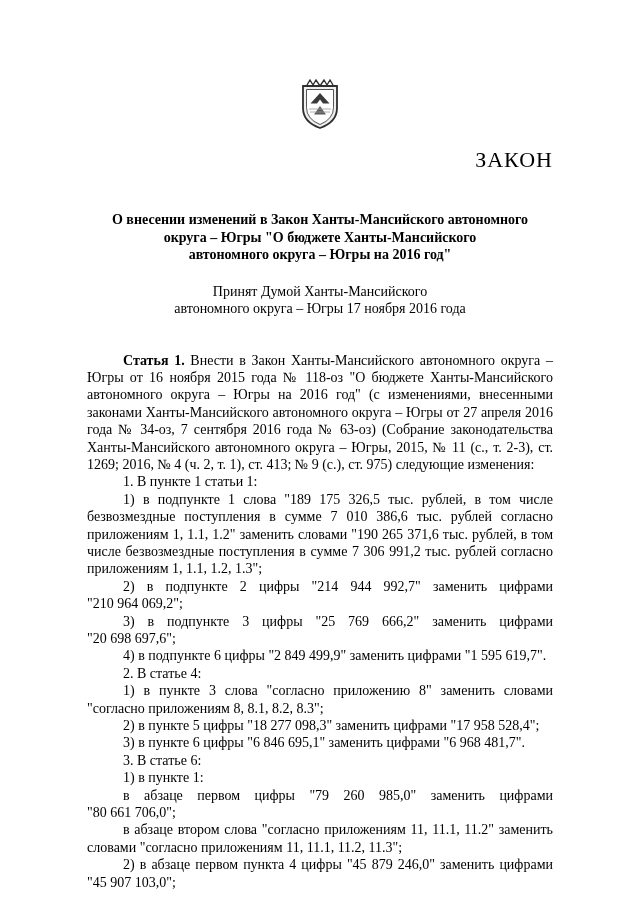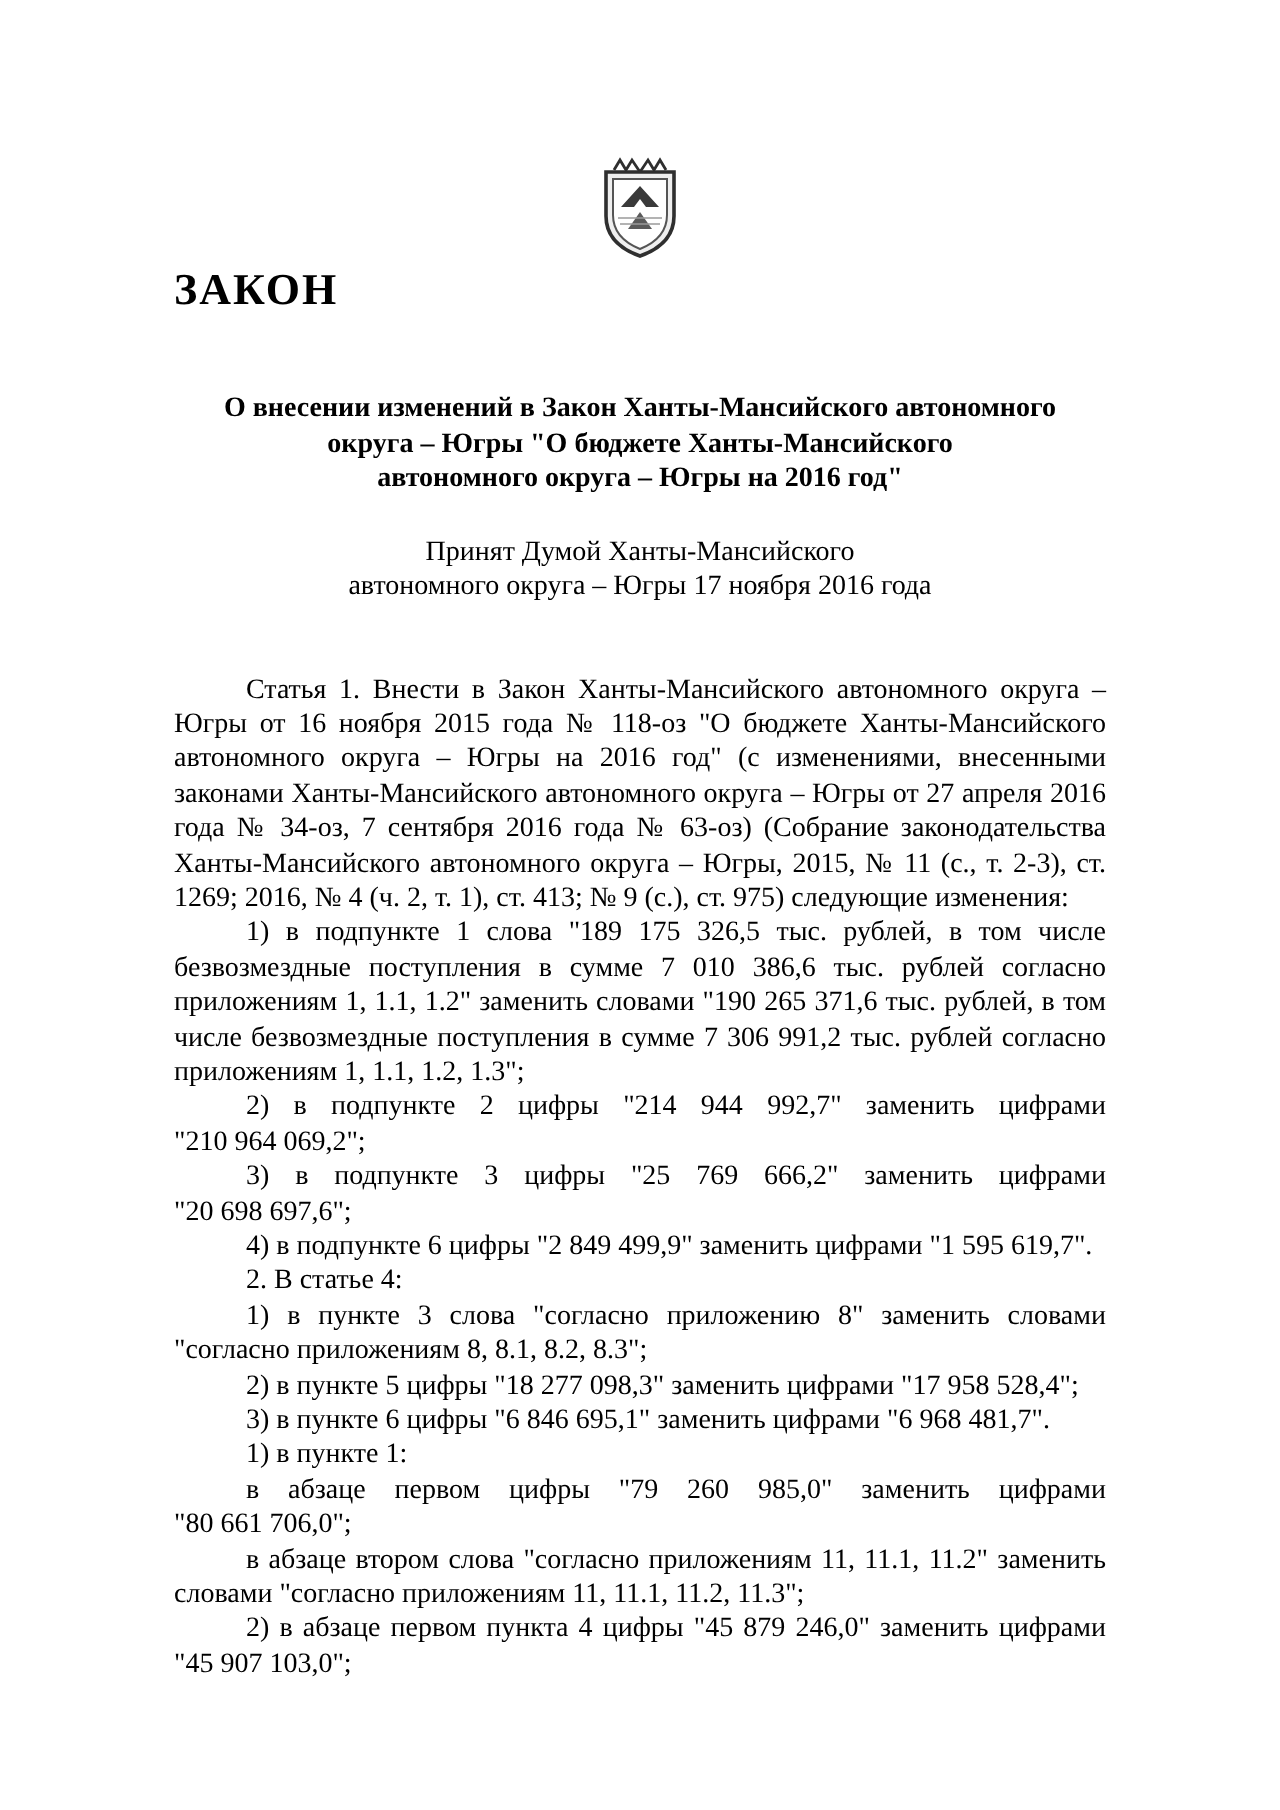--- a/index.html
+++ b/index.html
@@ -18,22 +18,23 @@
   .emblem-wrap svg { display: inline-block; }
   .region-title {
     margin-top: 13px;
     text-align: center;
     font-weight: bold;
     font-size: 15.5px;
     letter-spacing: 0.4px;
     white-space: nowrap;
   }
   .doc-type {
-    text-align: left;
-    font-weight: bold;
+    margin-top: 15px;
+    text-align: right;
+    font-weight: normal;
     font-size: 22px;
     letter-spacing: 1px;
   }
   .law-title {
     margin-top: 38px;
     text-align: center;
     font-weight: bold;
     font-size: 14px;
     line-height: 17.5px;
   }
@@ -47,21 +48,21 @@
     margin-top: 34px;
     font-size: 14px;
     line-height: 17.4px;
     text-align: justify;
   }
   .doc-body p {
     margin: 0;
     padding: 0;
     text-indent: 36px;
   }
-  .doc-body .lead { font-weight: normal; }
+  .doc-body .lead { font-weight: bold; }
 </style>
 </head>
 <body>
 
 <div class="page">
 
   <div class="emblem-wrap">
     <svg width="46" height="52" viewBox="0 0 46 52" aria-hidden="true">
       <path d="M10 7 L13 2 L16 7 L19 2 L23 8 L27 2 L30 7 L33 2 L36 7" fill="none" stroke="#2f2f2f" stroke-width="1.4"></path>
       <path d="M6 8 H40 V30 Q40 44 23 50 Q6 44 6 30 Z" fill="#efefef" stroke="#2f2f2f" stroke-width="1.8"></path>
@@ -81,28 +82,30 @@
     <div>автономного округа – Югры на 2016 год"</div>
   </div>
 
   <div class="adopted">
     <div>Принят Думой Ханты-Мансийского</div>
     <div>автономного округа – Югры 17 ноября 2016 года</div>
   </div>
 
   <div class="doc-body">
     <p><span class="lead">Статья 1.</span><span> Внести в Закон Ханты-Мансийского автономного округа – Югры от 16 ноября 2015 года № 118-оз "О бюджете Ханты-Мансийского автономного округа – Югры на 2016 год" (с изменениями, внесенными законами Ханты-Мансийского автономного округа – Югры от 27 апреля 2016 года № 34-оз, 7 сентября 2016 года № 63-оз) (Собрание законодательства Ханты-Мансийского автономного округа – Югры, 2015, № 11 (с., т. 2-3), ст. 1269; 2016, № 4 (ч. 2, т. 1), ст. 413; № 9 (с.), ст. 975) следующие изменения:</span></p>
+    <p>1. В пункте 1 статьи 1:</p>
     <p>1) в подпункте 1 слова "189&nbsp;175&nbsp;326,5 тыс. рублей, в том числе безвозмездные поступления в сумме 7&nbsp;010&nbsp;386,6 тыс. рублей согласно приложениям 1, 1.1, 1.2" заменить словами "190&nbsp;265&nbsp;371,6 тыс. рублей, в том числе безвозмездные поступления в сумме 7&nbsp;306&nbsp;991,2 тыс. рублей согласно приложениям 1, 1.1, 1.2, 1.3";</p>
     <p>2) в подпункте 2 цифры "214&nbsp;944&nbsp;992,7" заменить цифрами "210&nbsp;964&nbsp;069,2";</p>
     <p>3) в подпункте 3 цифры "25&nbsp;769&nbsp;666,2" заменить цифрами "20&nbsp;698&nbsp;697,6";</p>
     <p>4) в подпункте 6 цифры "2&nbsp;849&nbsp;499,9" заменить цифрами "1&nbsp;595&nbsp;619,7".</p>
     <p>2. В статье 4:</p>
     <p>1) в пункте 3 слова "согласно приложению 8" заменить словами "согласно приложениям 8, 8.1, 8.2, 8.3";</p>
     <p>2) в пункте 5 цифры "18&nbsp;277&nbsp;098,3" заменить цифрами "17&nbsp;958&nbsp;528,4";</p>
     <p>3) в пункте 6 цифры "6&nbsp;846&nbsp;695,1" заменить цифрами "6&nbsp;968&nbsp;481,7".</p>
+    <p>3. В статье 6:</p>
     <p>1) в пункте 1:</p>
     <p>в абзаце первом цифры "79&nbsp;260&nbsp;985,0" заменить цифрами "80&nbsp;661&nbsp;706,0";</p>
     <p>в абзаце втором слова "согласно приложениям 11, 11.1, 11.2" заменить словами "согласно приложениям 11, 11.1, 11.2, 11.3";</p>
     <p>2) в абзаце первом пункта 4 цифры "45&nbsp;879&nbsp;246,0" заменить цифрами "45&nbsp;907&nbsp;103,0";</p>
 
   </div>
 
 </div>
 
 </body></html>

